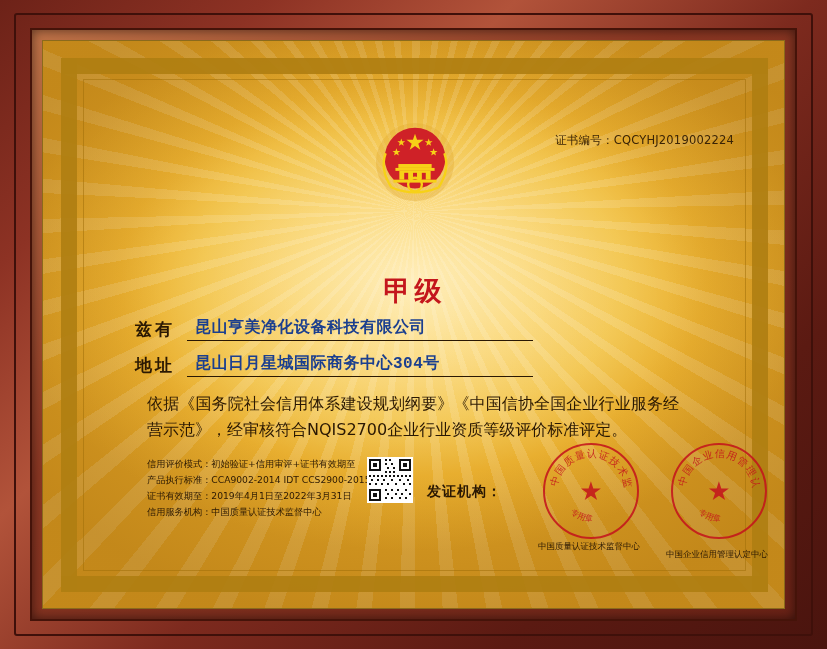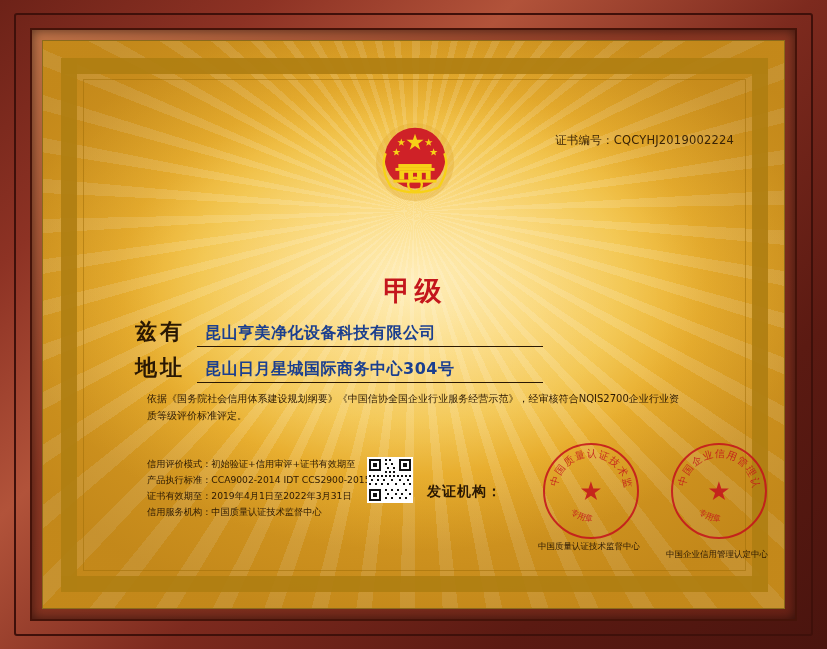--- a/index.html
+++ b/index.html
@@ -171,47 +171,48 @@
   }
 
   
   .field-row {
     position: absolute;
     left: 44px;
     display: flex;
     align-items: flex-end;
   }
   .field-label {
-    font-size: 22px;
+    font-size: 17px;
     font-weight: bold;
     color: #2a1803;
     letter-spacing: 3px;
     white-space: nowrap;
   }
   .field-value {
     margin-left: 12px;
     font-size: 16px;
     font-weight: bold;
     color: #1b3f8f;
     border-bottom: 1px solid #2a1803;
     padding: 0 8px 2px 8px;
     min-width: 330px;
     white-space: nowrap;
     letter-spacing: .5px;
+    font-family: Liberation Mono, monospace;
   }
   #row-holder { top: 232px; }
   #row-address { top: 268px; }
 
   
   #para {
     position: absolute;
     left: 56px;
     top: 306px;
     width: 532px;
-    font-size: 10px;
+    font-size: 16px;
     line-height: 1.65;
     color: #2a1803;
     text-align: justify;
   }
   #para p { margin: 0 0 5px 0; }
 
   
   #meta {
     position: absolute;
     left: 56px;

